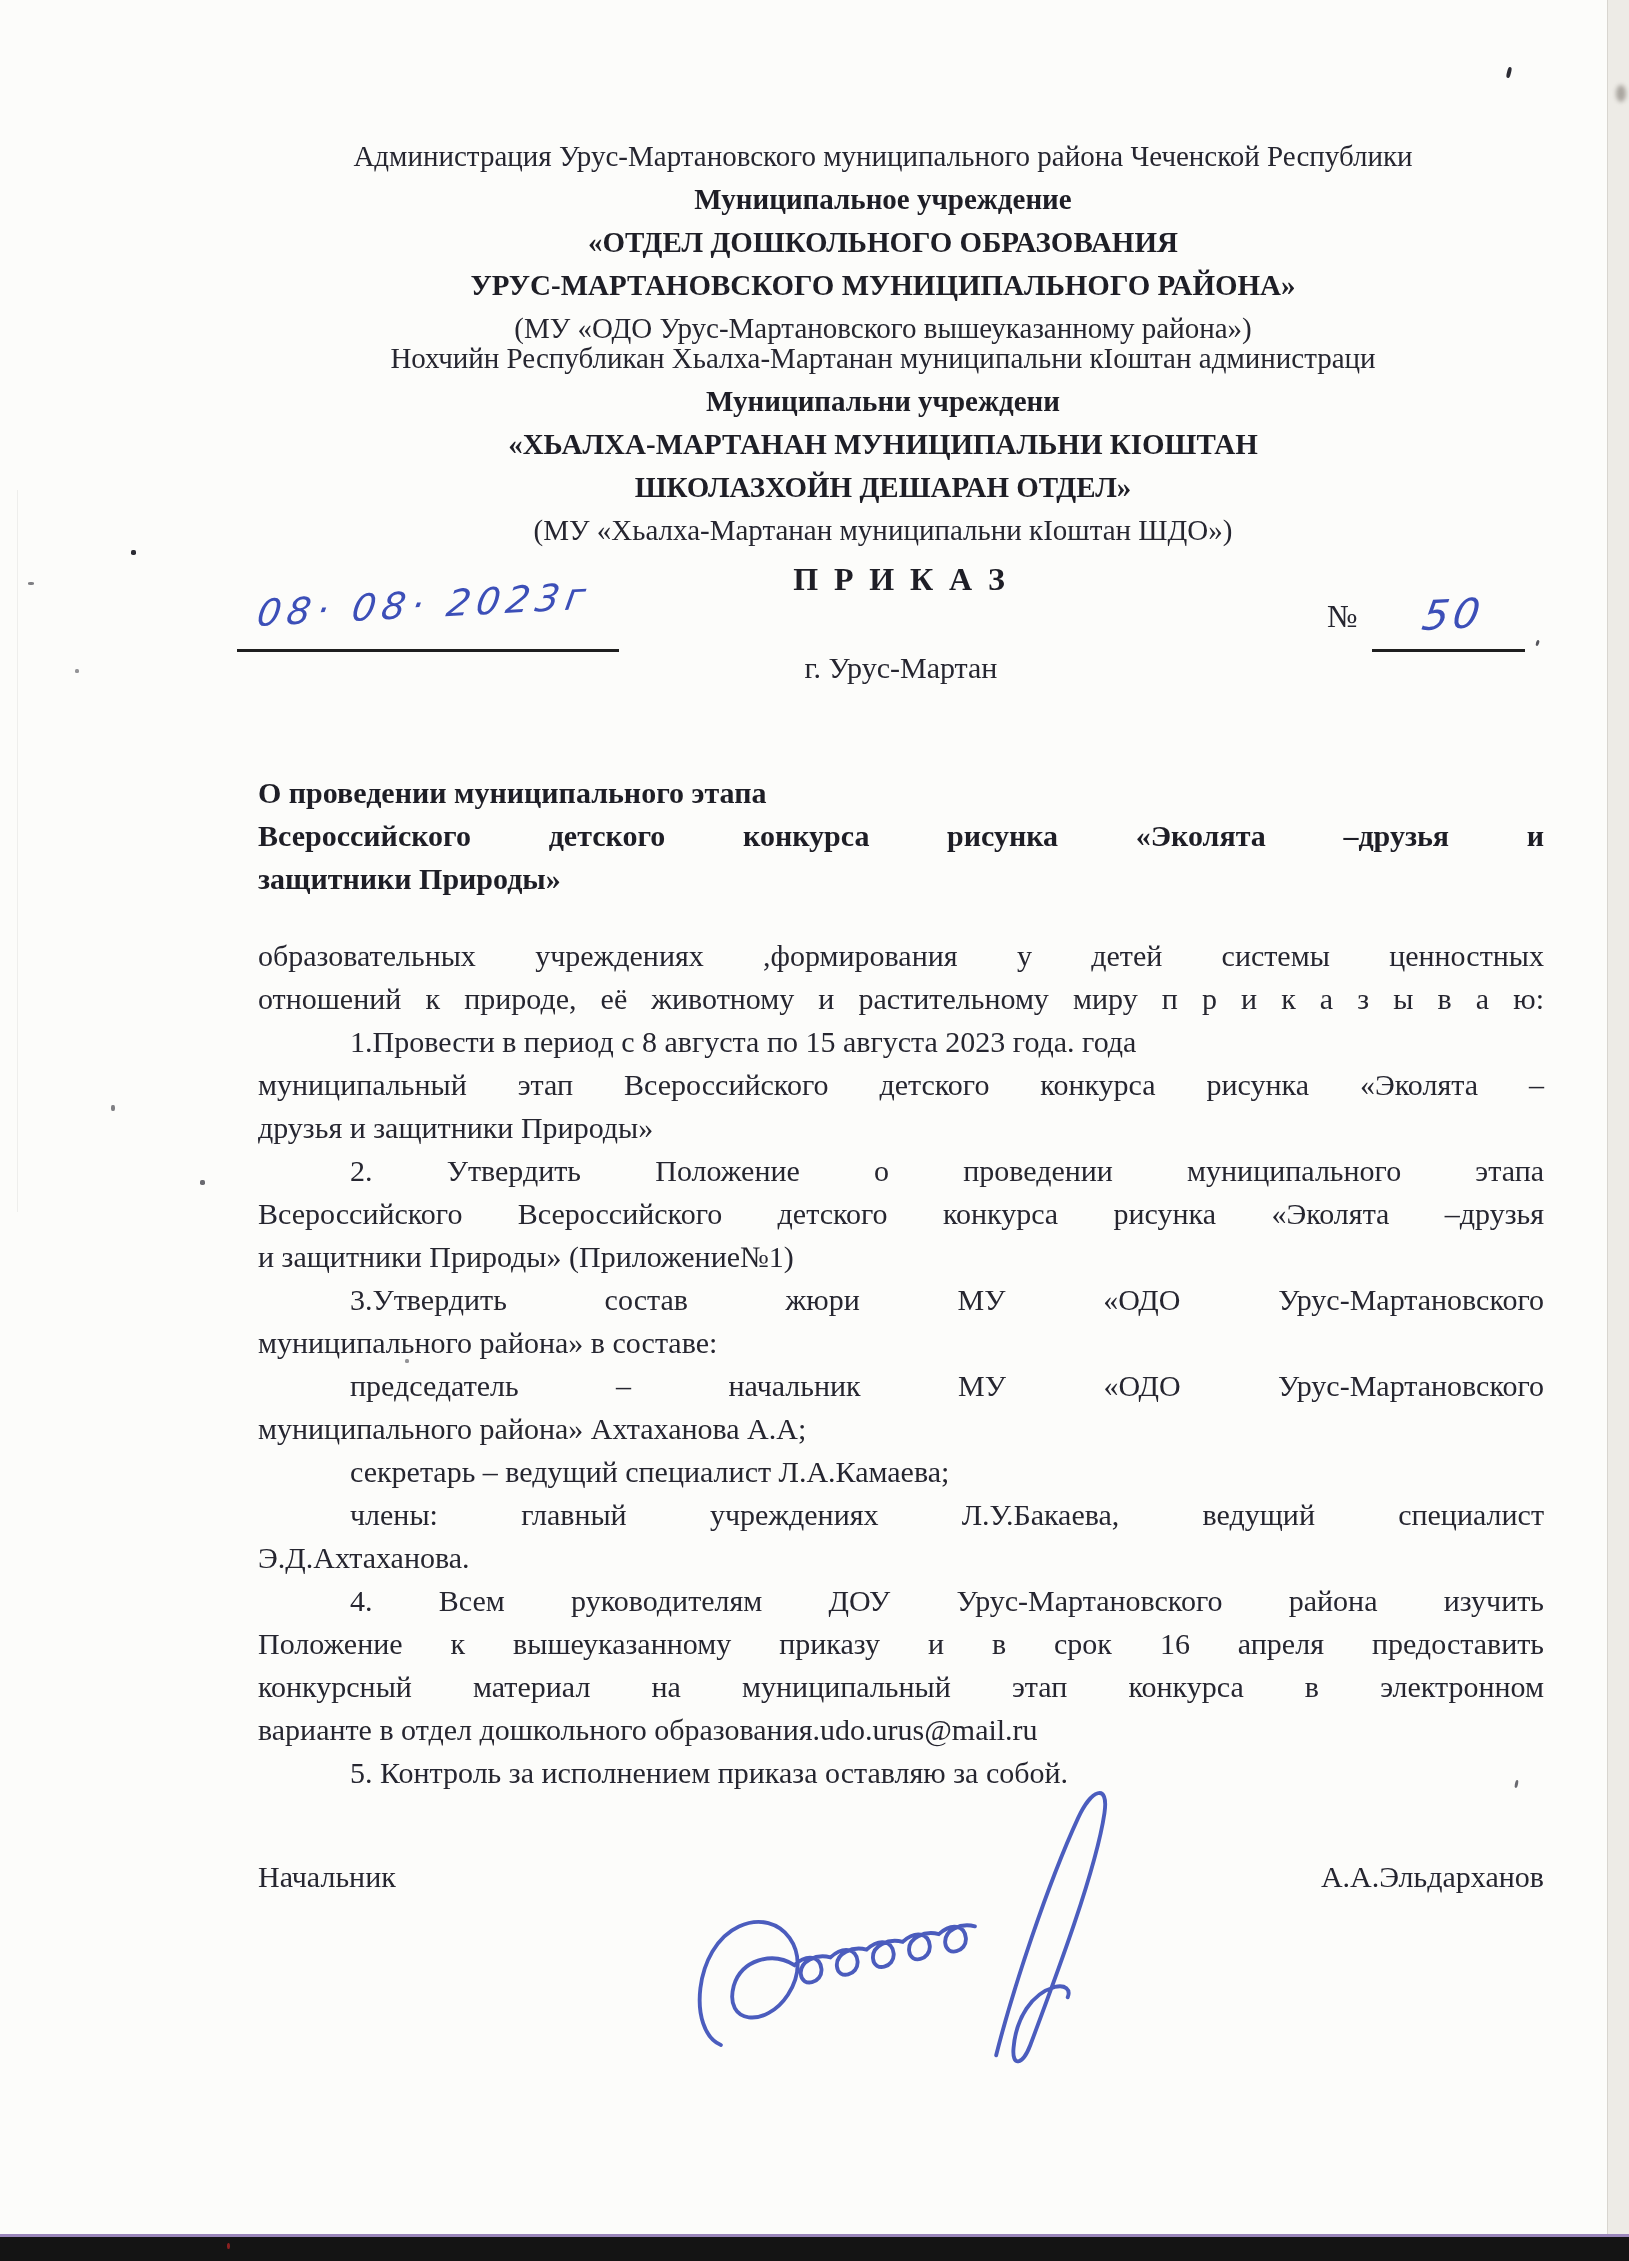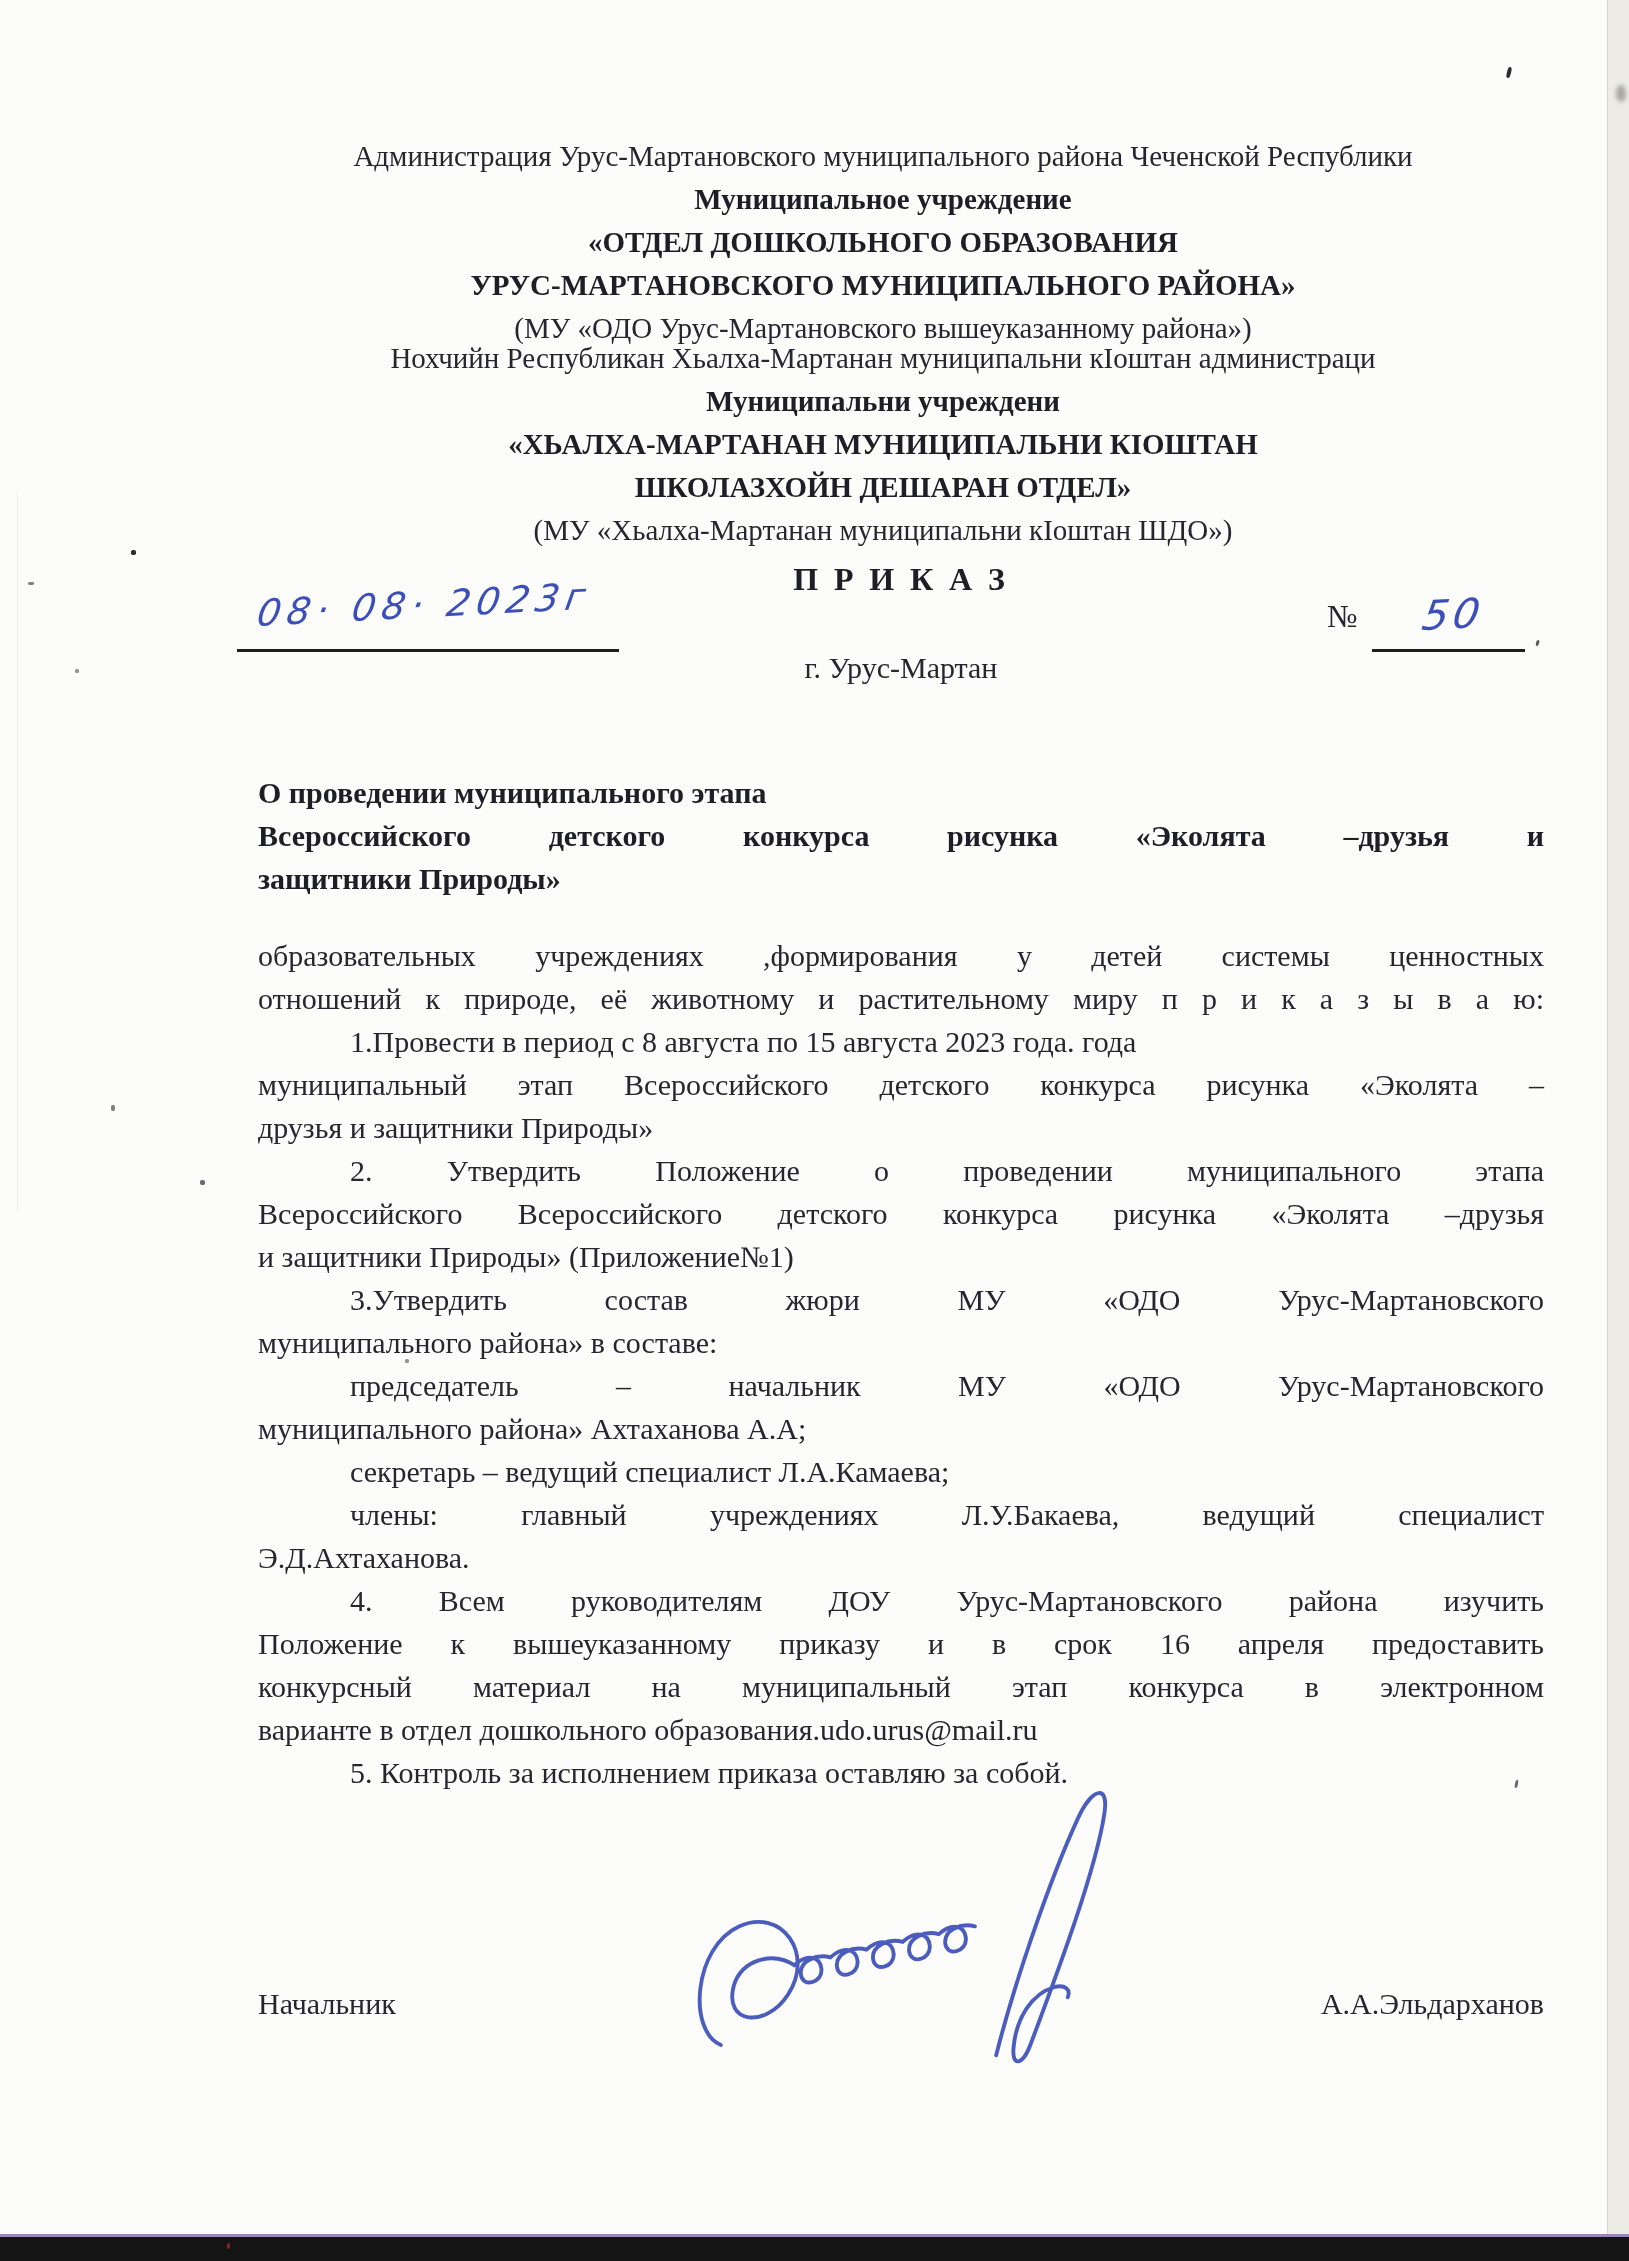--- a/index.html
+++ b/index.html
@@ -40,21 +40,21 @@
   #city-line{left:258px;top:650px;width:1286px;text-align:center;font-size:30px;line-height:35px;}
   
   #subject{left:258px;top:771px;width:1286px;font-size:30px;font-weight:700;color:var(--text-bold);}
   #subject .line{line-height:43px;}
   
   #body-text{left:258px;top:934px;width:1286px;font-size:30px;}
   .line{line-height:43px;white-space:normal;}
   .j{text-align:justify;text-align-last:justify;}
   .ind{text-indent:92px;}
   
-  #sign-row{left:258px;top:1986px;width:1286px;height:35px;font-size:30px;line-height:35px;}
+  #sign-row{left:258px;top:1859px;width:1286px;height:35px;font-size:30px;line-height:35px;}
   #sign-pos{position:absolute;left:0;top:0;}
   #sign-name{position:absolute;right:0;top:0;}
   #signature-svg{left:0;top:0;width:1630px;height:2261px;pointer-events:none;color:var(--ink-blue);}
   
   .speck{position:absolute;background:#2c2c34;border-radius:40%;}
   #edge-strip{left:1607px;top:0;width:23px;height:2261px;background:var(--scan-strip);border-left:1.3px solid #d8d5cf;}
   #edge-smudge{left:1616px;top:85px;width:10.3px;height:17px;background:rgba(115,110,102,.55);filter:blur(1.9px);border-radius:50%;}
   #fold-line{left:17px;top:490px;width:1.3px;height:722px;background:rgba(60,60,60,.07);}
   #purple-line{left:0;top:2234px;width:1630px;height:3.9px;background:var(--purple-line);}
   #bottom-bar{left:0;top:2237px;width:1630px;height:24px;background:var(--bottom-bar);}

